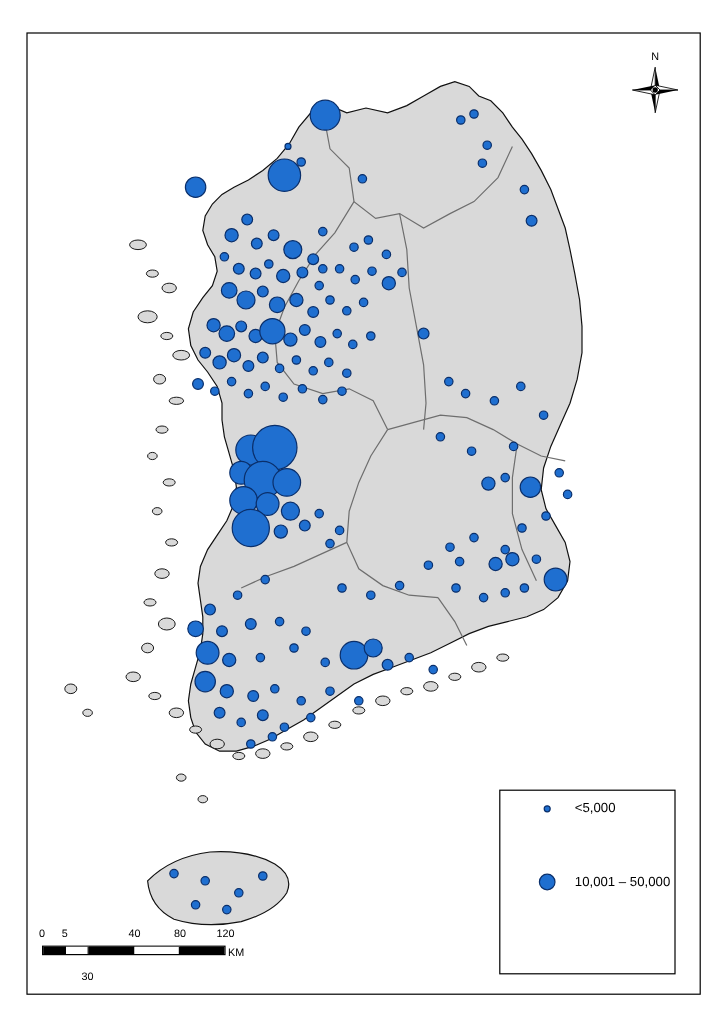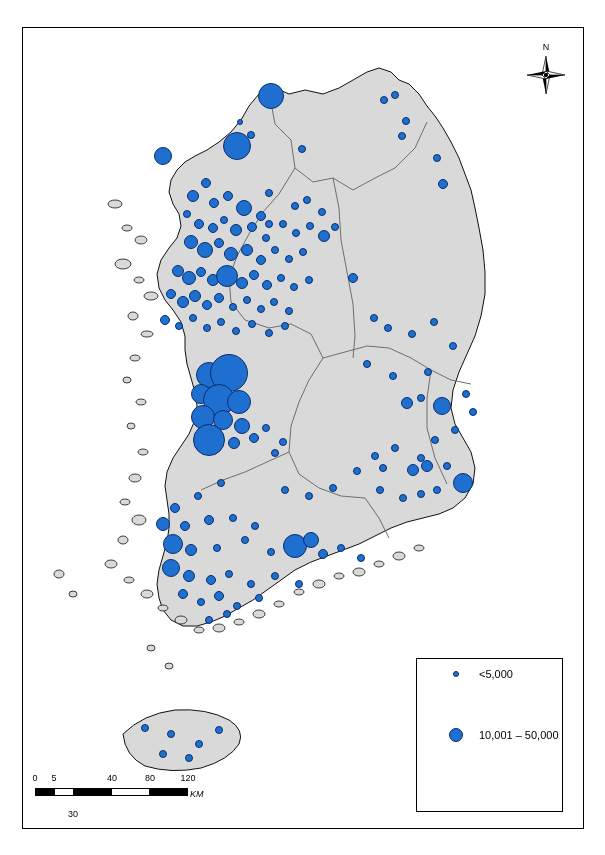--- a/index.html
+++ b/index.html
@@ -114,21 +114,20 @@
   }
   .scale-seg:last-child { border-right: none; }
   .seg-black { background: #000000; }
   .seg-white { background: #ffffff; }
   #scale-unit {
     position: absolute;
     left: 155px;
     top: 16px;
     font-size: 9px;
     color: #000000;
-    font-style: italic;
   }
   
   #north-arrow {
     position: absolute;
     left: 500px;
     top: 14px;
     width: 46px;
     height: 56px;
   }
   #north-label {

